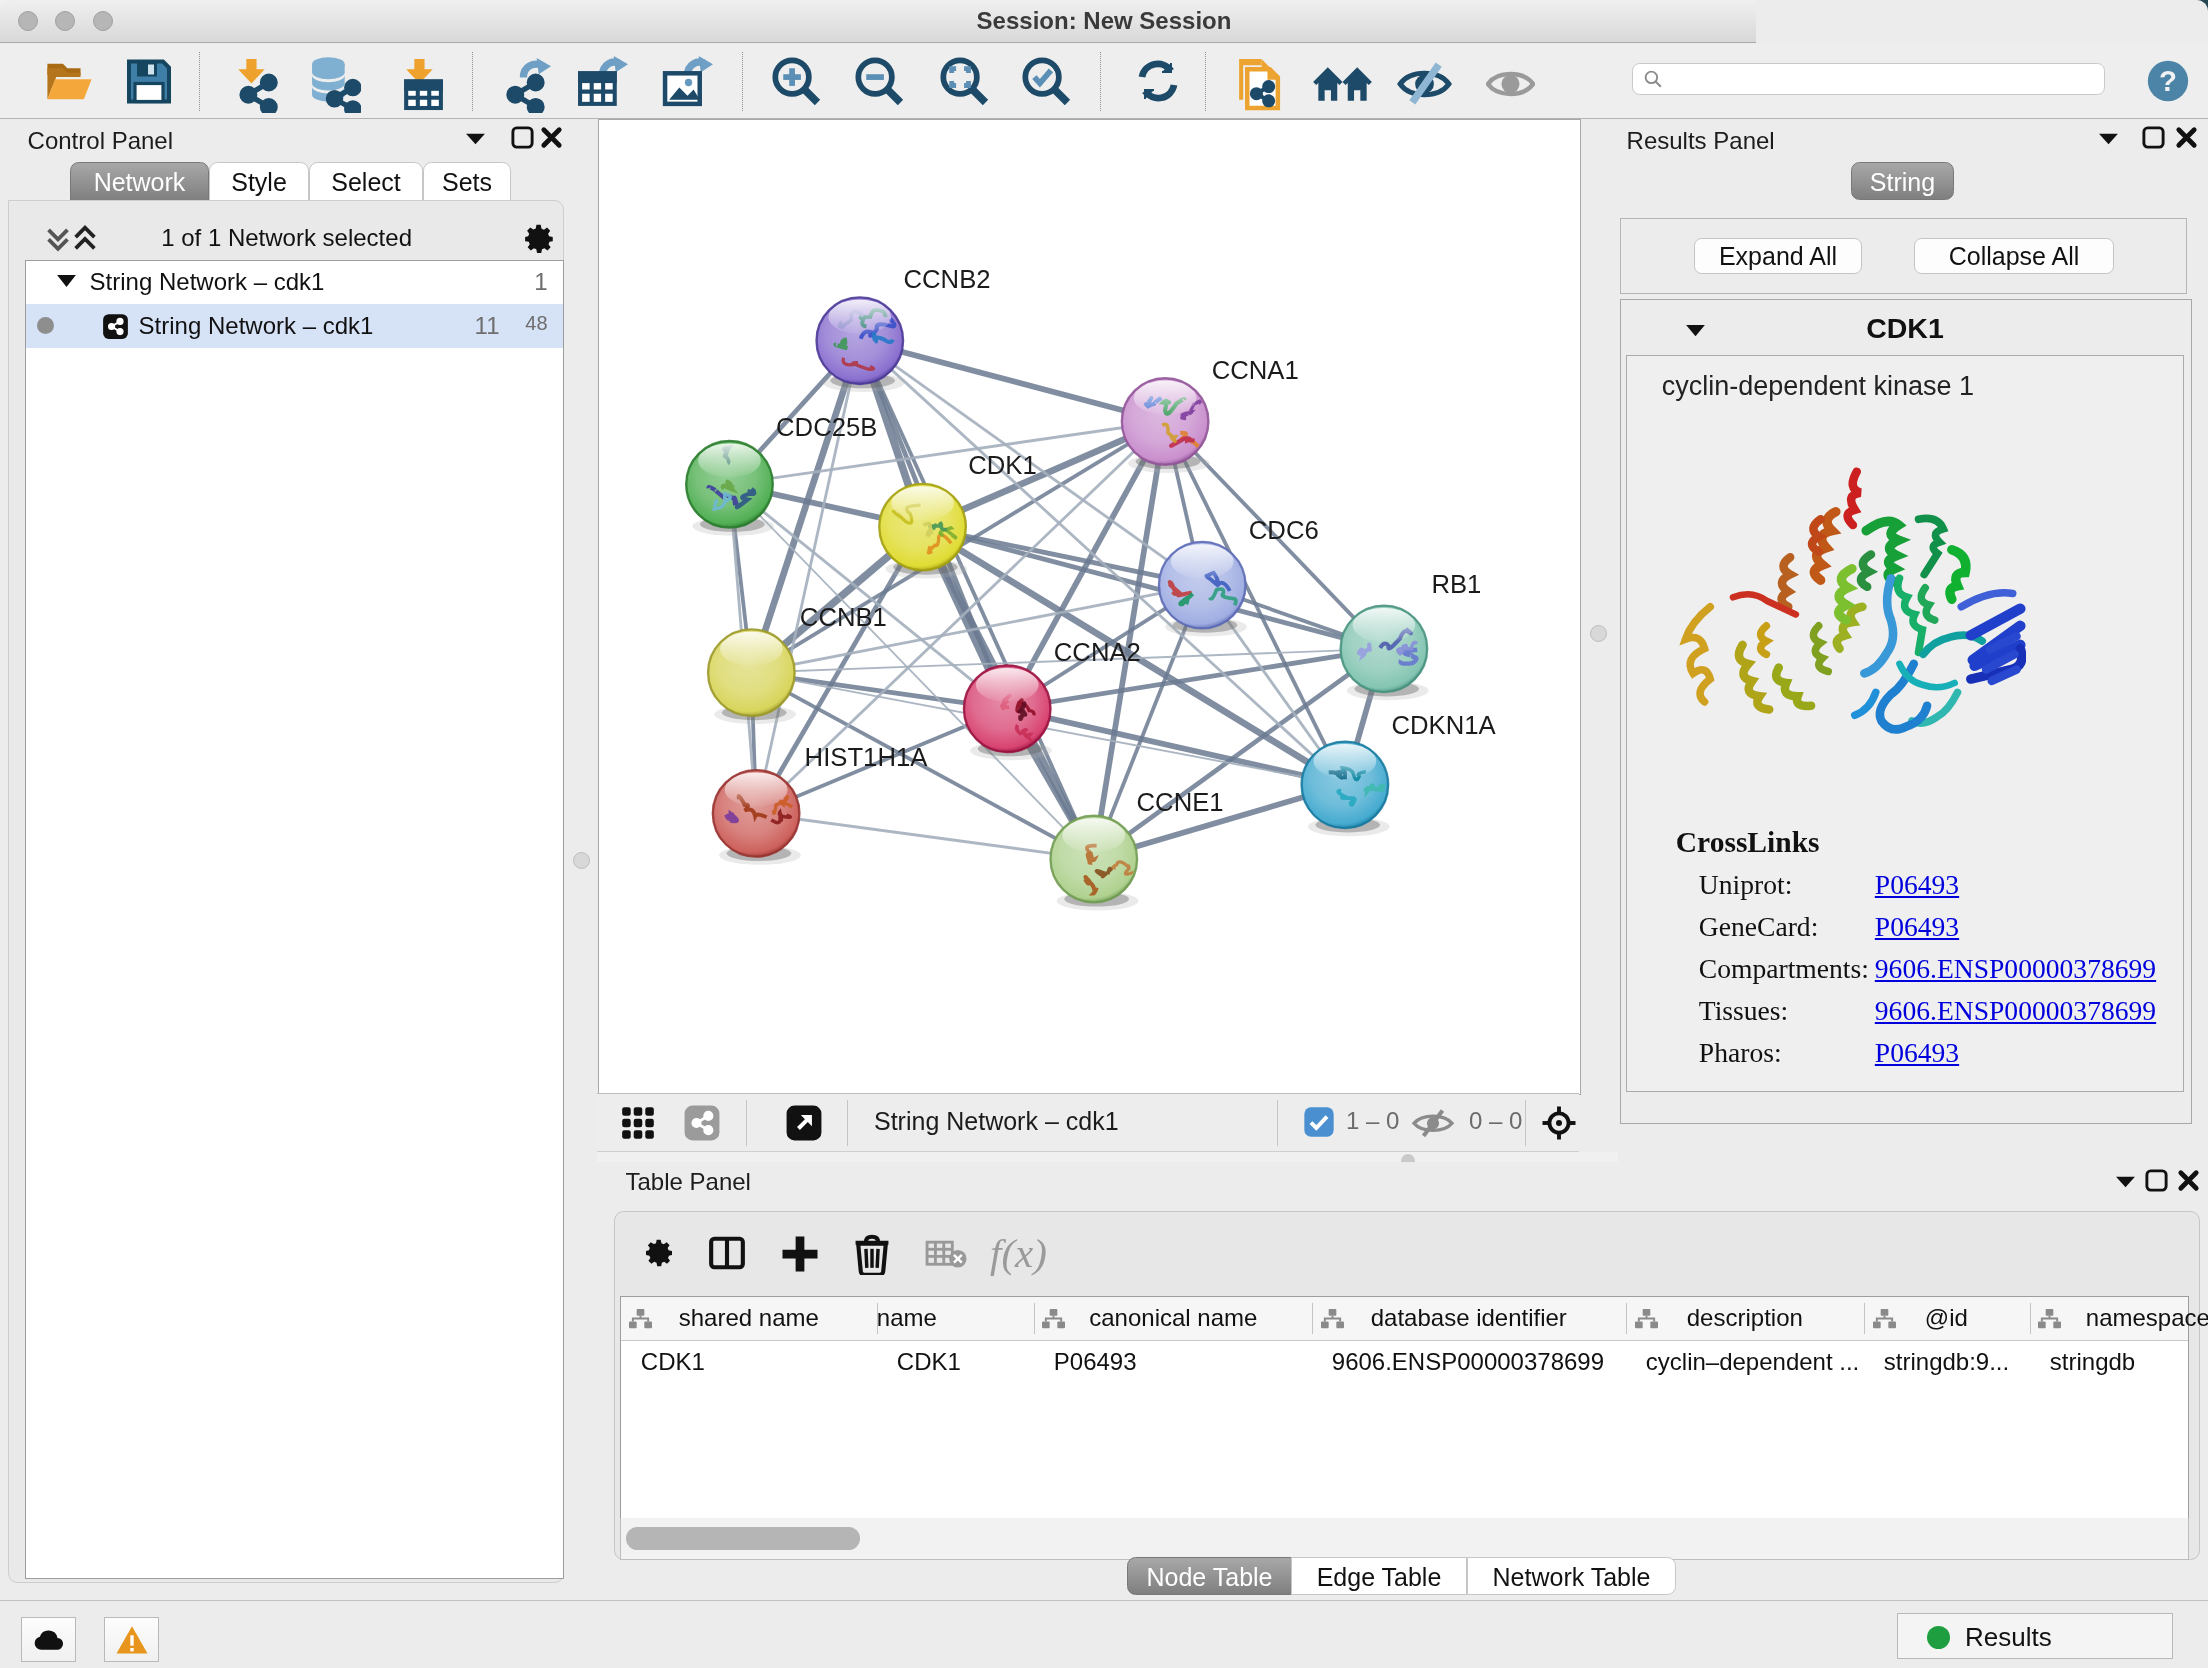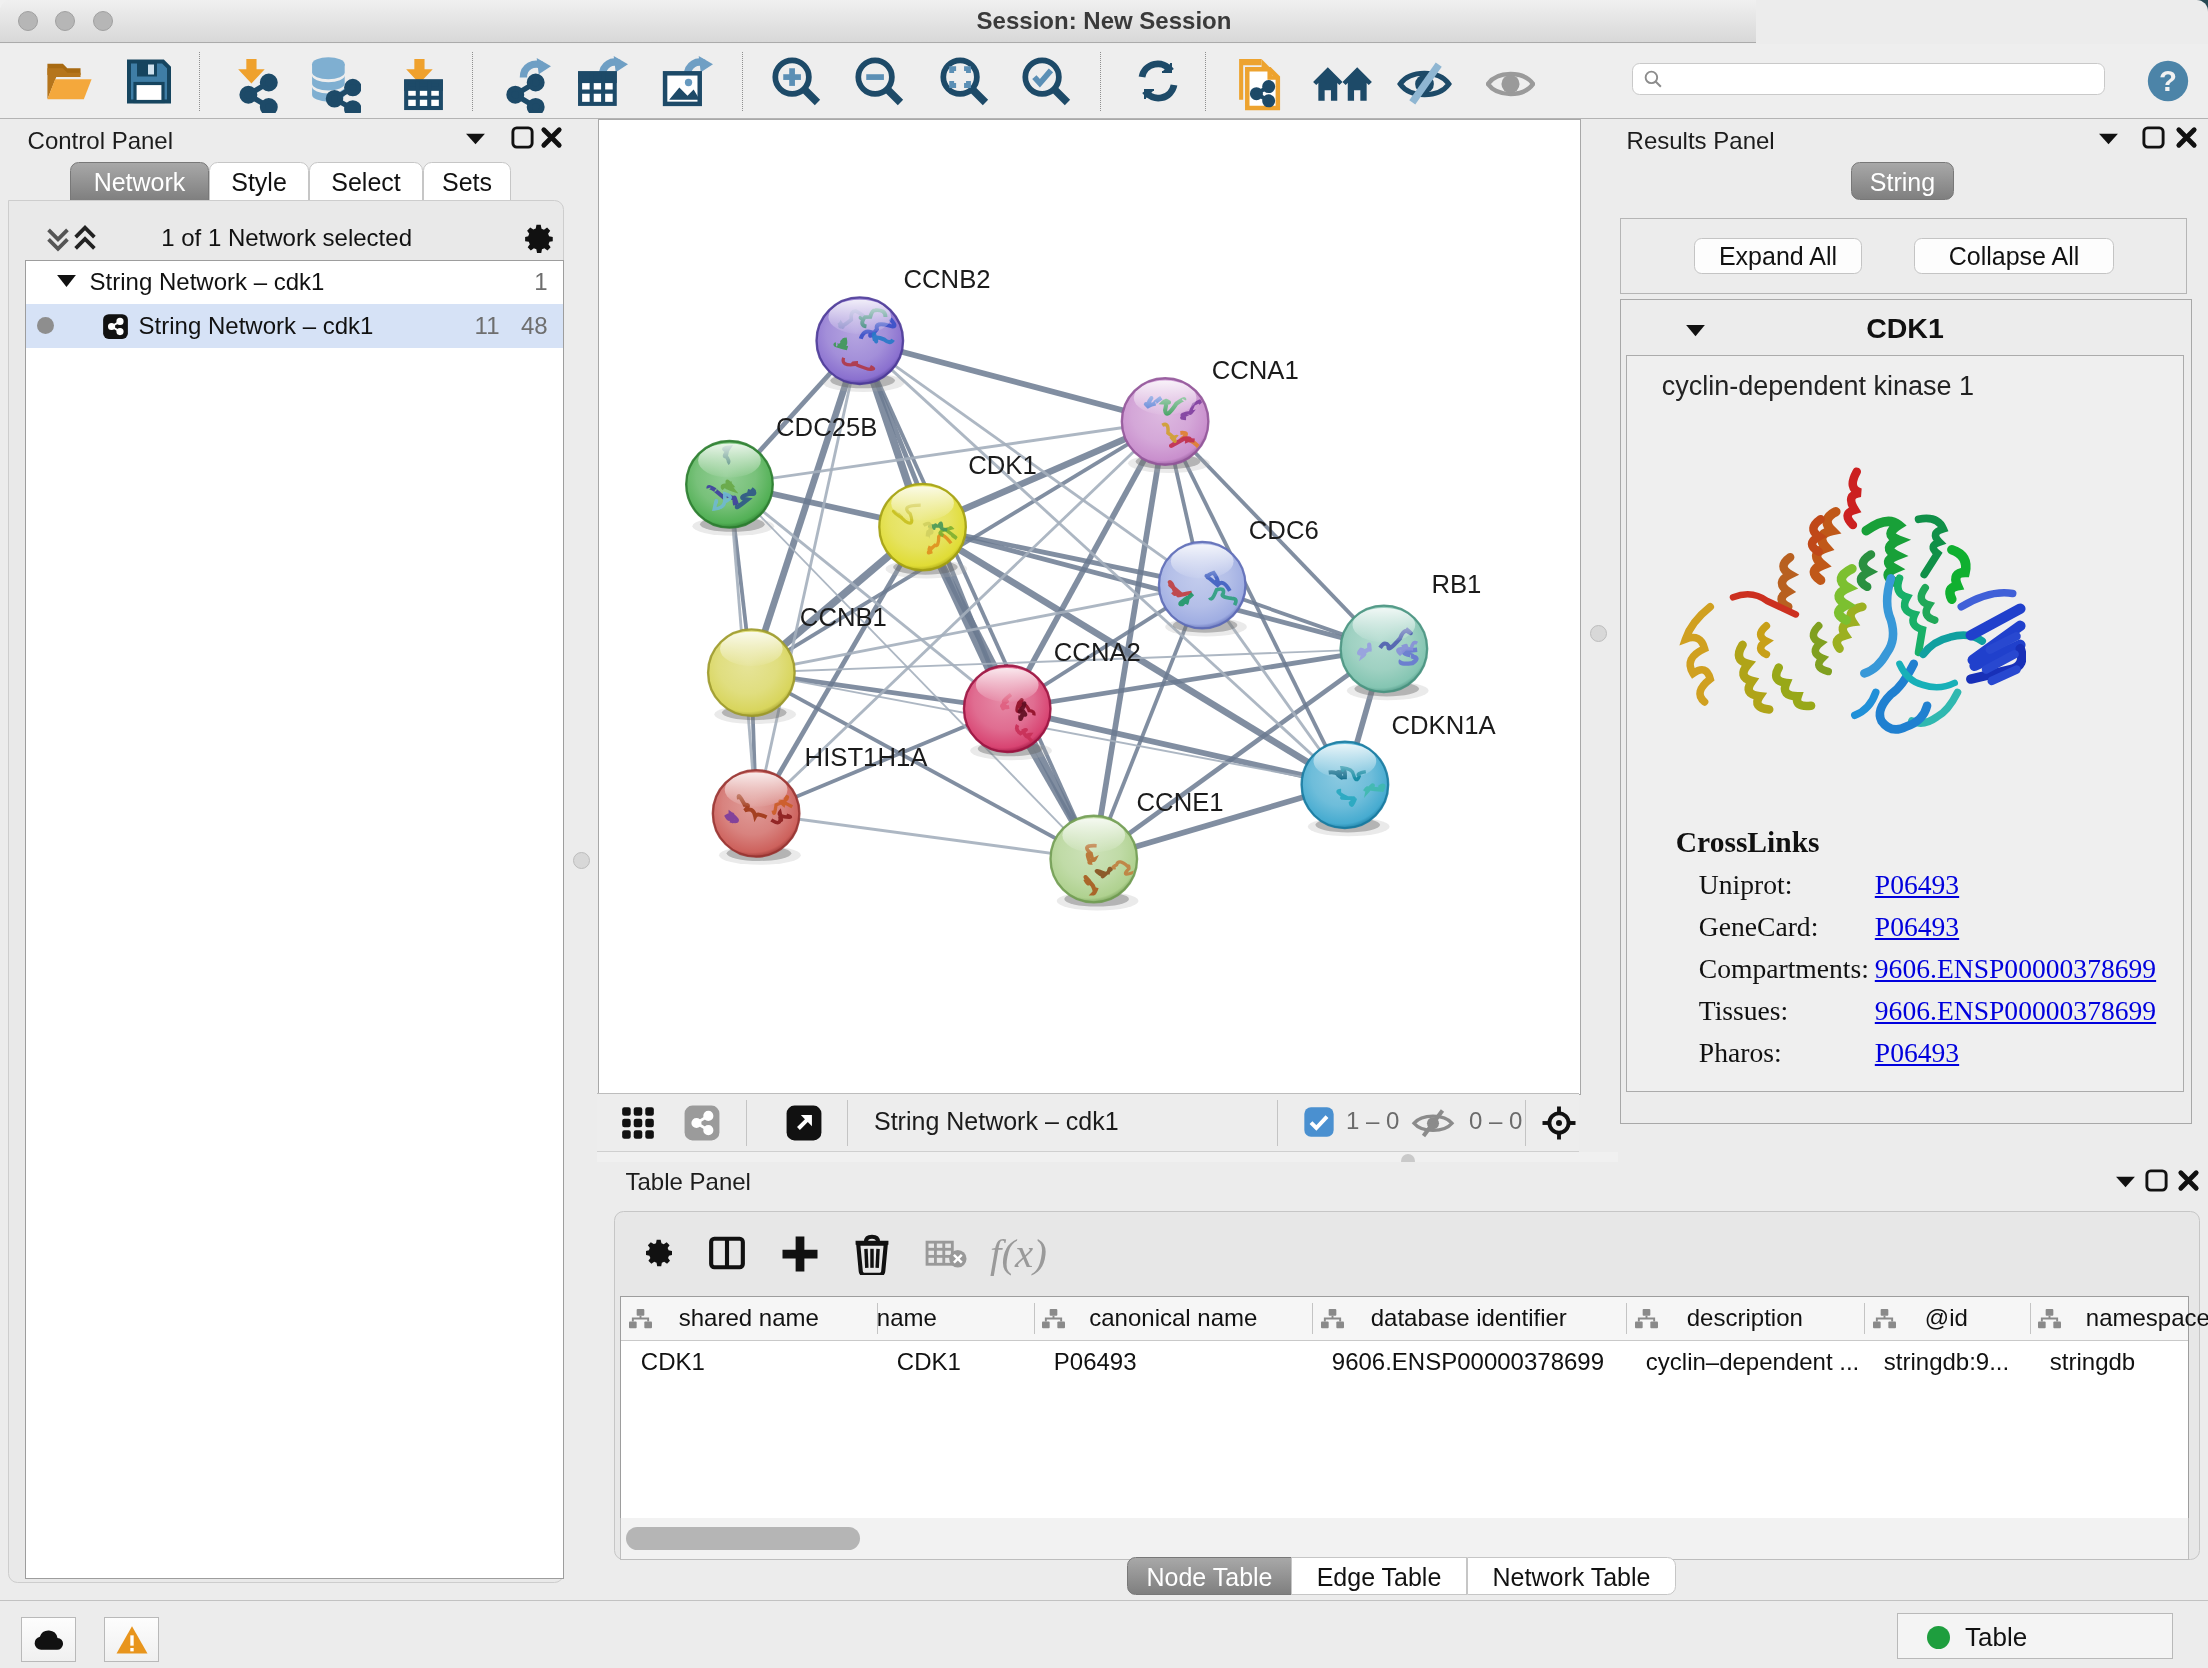--- a/index.html
+++ b/index.html
@@ -257,21 +257,21 @@
             <g stroke="#fff" stroke-width="1.8" fill="#fff">
               <line x1="8.5" y1="12" x2="16" y2="7.5"></line>
                 <line x1="8.5" y1="12" x2="16" y2="16.5"></line>
               <circle cx="16" cy="7.5" r="2.3"></circle>
                 <circle cx="8.5" cy="12" r="2.3"></circle>
                 <circle cx="16" cy="16.5" r="2.3"></circle>
             </g>
           </svg>
           <span style="position:absolute;left:113px;top:7.6px;font-size:24px;color:#111;">String Network – cdk1</span>
           <span style="position:absolute;left:449px;top:7.6px;font-size:24px;color:#6e6e6e;">11</span>
-          <span style="position:absolute;right:15px;top:7.6px;font-size:24px;color:#6e6e6e;margin-left:40px;">48</span>
+          <span style="position:absolute;right:15px;top:7.6px;font-size:20px;color:#6e6e6e;margin-left:40px;">48</span>
         </div>
       </div>
     </div>
   </div>
   <div id="netview">
     <div id="canvas" style="position:absolute;left:1px;top:0px;width:981px;height:974px;background:#ffffff;border:1px solid #a8a8a8;">
 <svg width="981" height="974" viewBox="0 0 1031 1024" style="position:absolute;left:0;top:0;">
           <defs>
             <radialGradient id="gB2" cx="0.46" cy="0.40" r="0.62">
               <stop offset="0" stop-color="#b6a6e1"></stop>
@@ -820,17 +820,17 @@
     </div>
     <div style="position:absolute;left:104px;top:16px;width:55px;height:45px;background:linear-gradient(#fdfdfd,#f0f0f0);border:1px solid #b9b9b9;box-sizing:border-box;">
       <svg style="position:absolute;left:9.5px;top:6.7px;" width="34" height="31" viewBox="0 0 26 24">
           <path d="M13 1 L25 22 H1 z" fill="#e8951d"></path>
           <rect x="11.7" y="8" width="2.6" height="8" fill="#fff"></rect>
           <rect x="11.7" y="17.8" width="2.6" height="2.6" fill="#fff"></rect>
         </svg>
     </div>
     <div style="position:absolute;left:1897px;top:12.4px;width:276px;height:46px;background:#f4f4f4;border:1px solid #b9b9b9;box-sizing:border-box;">
       <div style="position:absolute;left:28.5px;top:11.4px;width:23px;height:23px;border-radius:50%;background:#1e9e3e;"></div>
-      <div style="position:absolute;left:67px;top:7.6px;font-size:26px;color:#111;">Table</div>
+      <div style="position:absolute;left:67px;top:7.6px;font-size:26px;color:#111;">Results</div>
     </div>
   </div>
 </div>
 
 
 </body></html>

